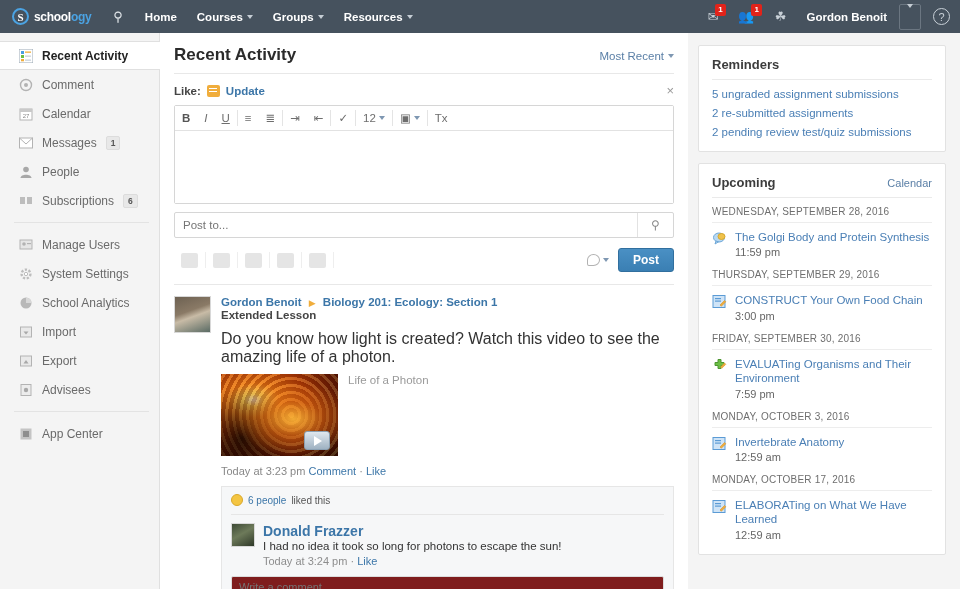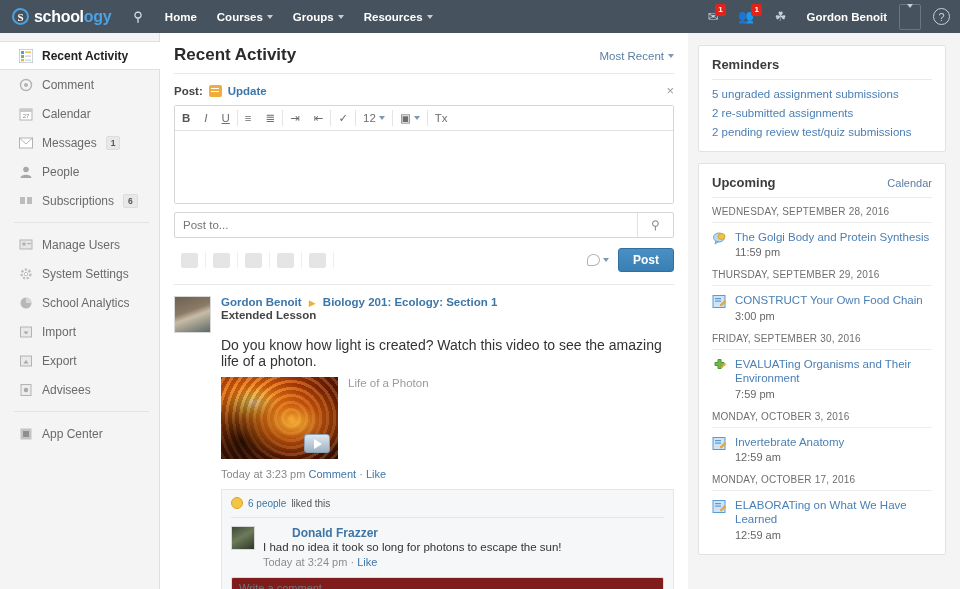--- a/index.html
+++ b/index.html
@@ -13,21 +13,21 @@
   .topbar {
     height: 33px; background: #46525e; display: flex; align-items: center;
     padding: 0 10px 0 12px; position: relative;
   }
   .logo { display: flex; align-items: center; gap: 5px; margin-right: 18px; }
   .logo-mark {
     width: 17px; height: 17px; border-radius: 50%;
     border: 2px solid #4ba3e3; color: #fff; font-size: 11px; font-weight: bold;
     display: flex; align-items: center; justify-content: center; font-family: "Liberation Serif", serif;
   }
-  .logo-text { font-size: 16px; font-weight: bold; color: #fff; letter-spacing: -.3px; }
+  .logo-text { font-size: 12px; font-weight: bold; color: #fff; letter-spacing: -.3px; }
   .logo-text .b { color: #4ba3e3; }
   .nav { display: flex; align-items: flex-start; gap: 0; }
   .nav a {
     color: #fff; font-size: 11.5px; font-weight: bold; text-decoration: none;
     padding: 8px 10px; display: flex; align-items: center; gap: 4px;
   }
   .caret { width:0;height:0;border-left:3px solid transparent;border-right:3px solid transparent;border-top:4px solid #c6ced5; }
   .search-ico { color:#dfe4e8; font-size:13px; padding:0 12px 0 4px; }
   .right { margin-left: auto; display: flex; align-items: center; gap: 4px; }
   .ico-badge { position: relative; padding: 0 8px; color: #c9d1d8; font-size: 13px; line-height: 1; }
@@ -95,21 +95,21 @@
   .feed { border-top: 1px solid #e8e8e8; margin-top: 11px; padding-top: 11px; }
   .fpost { display: flex; gap: 10px; }
   .avatar { width:37px;height:37px;border:1px solid #d8d8d8;flex-shrink:0;
             background: linear-gradient(160deg,#6d6152 0%,#8a7a66 40%,#c8bba6 55%,#5a6b64 100%); }
   .avatar.sm { width:24px;height:24px;background: linear-gradient(150deg,#3e4a36,#6d7a5a 45%,#2e3828); }
   .fbody { flex: 1; min-width: 0; }
   .fline1 { font-size: 11.5px; }
   .fline1 a { color: #3c76a8; font-weight: bold; text-decoration: none; }
   .arrow { color: #f0ad3c; font-size: 9px; margin: 0 4px; }
   .ftype { font-size: 11.5px; font-weight: bold; color: #444; margin-top: 1px; }
-  .ftext { font-size: 14px; color: #333; margin-top: 16px; }
+  .ftext { font-size: 16px; color: #333; margin-top: 9px; }
 
   .media { display: flex; gap: 10px; margin-top: 8px; }
   .thumb {
     width: 117px; height: 82px; position: relative; overflow: hidden; flex-shrink: 0;
     background: radial-gradient(ellipse at 28% 32%, #fff6d8 0%, #ffcc4d 8%, #f07814 22%, #b83c06 45%, #5b1403 70%, #1a0500 100%);
   }
   .thumb:before {
     content:""; position:absolute; inset:0;
     background:
       radial-gradient(ellipse at 62% 55%, rgba(255,190,60,.85) 0%, rgba(220,110,20,.5) 28%, rgba(0,0,0,0) 58%),
@@ -125,21 +125,21 @@
   .mtitle { font-size: 11.5px; color: #9a9a9a; }
 
   .fmeta { font-size: 11px; color: #888; margin-top: 9px; }
   .fmeta a { color: #3c76a8; text-decoration: none; }
 
   .cbox { background: #f6f7f8; border: 1px solid #e6e6e6; margin-top: 9px; padding: 7px 9px; }
   .likes { font-size: 10px; color: #555; display: flex; align-items: flex-end; gap: 5px; }
   .smiley { width:12px;height:12px;border-radius:50%;background:#f4c542;border:1px solid #d9a82a; }
   .likes a { color: #3c76a8; text-decoration: none; }
   .cmt { display: flex; gap: 8px; margin-top: 8px; border-top: 1px solid #e6e6e6; padding-top: 8px; }
-  .cname { font-size: 12px; font-weight: bold; color: #3c76a8; margin-left: 29px; }
+  .cname { font-size: 14px; font-weight: bold; color: #3c76a8; }
   .ctext { font-size: 11.5px; color: #333; margin-top: 1px; }
   .cmeta { font-size: 11px; color: #8d8d8d; margin-top: 3px; }
   .cmeta a { color: #3c76a8; text-decoration: none; }
   .cinput { margin-top: 9px; border: 1px solid #dcdcdc; background: #7f1d1d; border-radius: 2px; height: 21px; }
   .cinput input { width:100%;height:100%;border:0;outline:0;background:transparent;padding:0 7px;font-size:11px;color:#9b9b9b;font-family:inherit; }
 
   
   .rail { width: 272px; padding: 12px 14px 0 10px; flex-shrink: 0; }
   .card { background: #fff; border: 1px solid #e2e2e2; border-radius: 2px; padding: 11px 13px 13px 13px; margin-bottom: 11px; }
   .card-h { display: flex; align-items: baseline; border-bottom: 1px solid #eaeaea; padding-bottom: 7px; margin-bottom: 8px; }
@@ -326,21 +326,21 @@
   <div class="main">
     <div class="main-head">
       <div class="ptitle">Recent Activity</div>
       <div class="most-recent">
         <span>Most Recent</span>
         <i class="caret-b"></i>
       </div>
     </div>
 
     <div class="postrow">
-      <span class="lbl">Post:</span>
+      <span class="lbl">Like:</span>
       <span class="upd-ico"></span>
       <span class="upd-link">Update</span>
       <span class="closeX">×</span>
     </div>
 
     <div class="editor">
       <div class="etoolbar">
         <span class="etool bold">B</span>
         <span class="etool ital">I</span>
         <span class="etool und">U</span>

